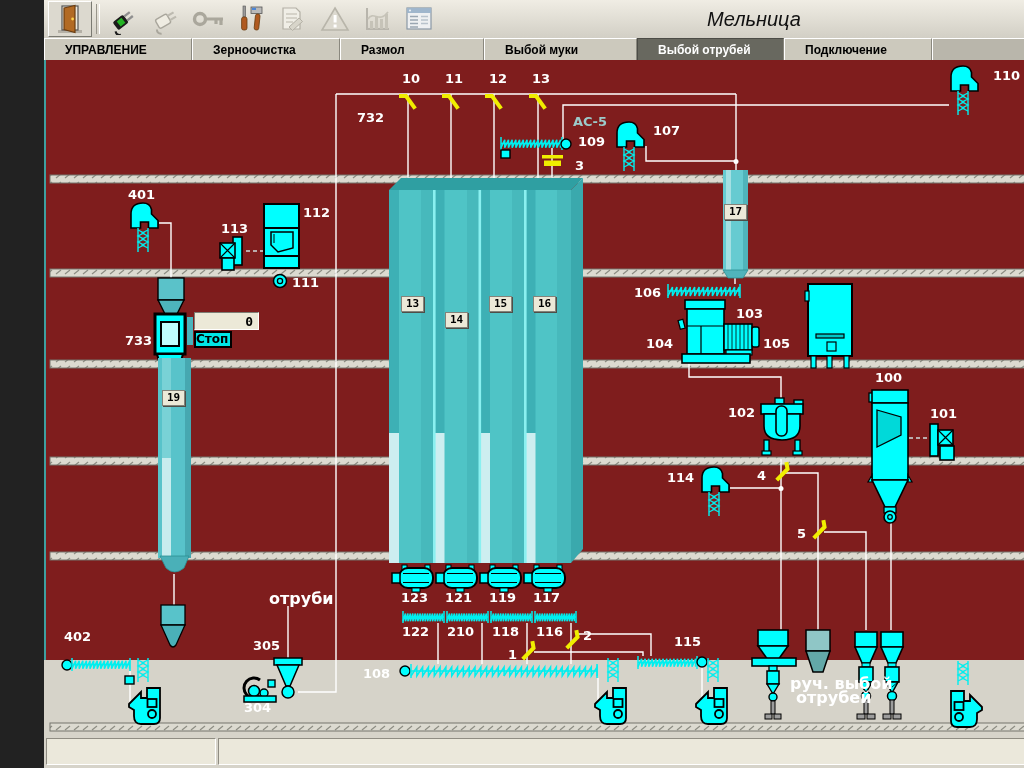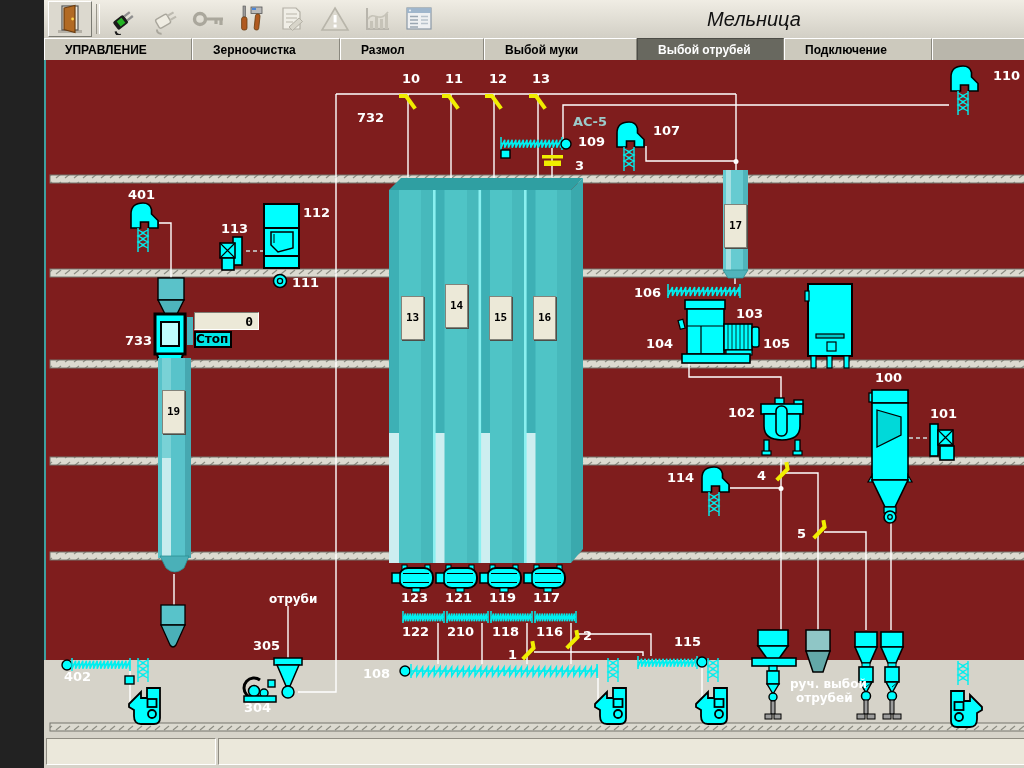--- a/index.html
+++ b/index.html
@@ -14,22 +14,22 @@
   
   .tabbar{position:absolute;top:38px;left:0;right:0;height:22px;background:#a8a59b;display:flex;}
   .tab{height:22px;box-sizing:border-box;padding:4px 0 0 20px;font:bold 12px "Liberation Sans",sans-serif;color:#000;background:#ccc9bd;border-right:1px solid #8a887e;border-top:1px solid #fff;border-left:1px solid #fff;white-space:nowrap;overflow:hidden;}
   .tab.selected{background:#68685f;color:#fff;border-top-color:#4c4c46;border-left-color:#4c4c46;}
   .tab.blank{flex:1;background:#b9b6ab;}
   
   .canvas{position:absolute;top:60px;left:0;width:1024px;height:600px;background:#7f1d1d;box-sizing:border-box;border-right:3px solid #0c4a6e;border-left:2px solid #3f9fa0;}
   .canvas svg{position:absolute;left:0;top:0;}
   .lbl{position:absolute;color:#fff;font:bold 13px "DejaVu Sans",sans-serif;white-space:nowrap;line-height:14px;}
   .lbl.dim{color:#9ccaca;font-weight:bold;}
-  .lbl.small{font-size:12px;}
-  .tag{position:absolute;background:#ece9d8;border:1px solid #83837a;box-shadow:1px 1px 0 #4e4e48;font:bold 11px "DejaVu Sans Mono",monospace;padding:15px 4px;color:#000;line-height:12px;}
+  .lbl.small{font-size:16px;}
+  .tag{position:absolute;background:#ece9d8;border:1px solid #83837a;box-shadow:1px 1px 0 #4e4e48;font:bold 11px "DejaVu Sans Mono",monospace;padding:1px 4px;color:#000;line-height:12px;}
   .counter{position:absolute;left:148px;top:252px;width:58px;height:15px;background:#ece9d8;border:1px solid;border-color:#7d7d74 #fff #fff #7d7d74;text-align:right;font:bold 13px "DejaVu Sans Mono",monospace;padding:1px 5px 0 0;color:#000;}
   .stopbtn{position:absolute;left:148px;top:271px;width:34px;height:13px;background:#00e6e6;border:2px solid #000;font:bold 12px "DejaVu Sans",sans-serif;line-height:13px;color:#000;cursor:pointer;}
   
   .statusbar{position:absolute;bottom:0;left:0;right:0;height:33px;background:#d6d3c9;box-sizing:border-box;padding-top:3px;display:flex;}
   .spanel{background:#ebe8db;border:1px solid;border-color:#8f8c82 #fff #fff #8f8c82;height:27px;box-sizing:border-box;}
   .spanel.l{width:170px;margin-left:2px;}
   .spanel.r{flex:1;margin:0 3px 0 2px;}
 </style>
 </head>
 <body>
@@ -504,21 +504,21 @@
     <span class="lbl" style="left:532px;top:75px">109</span>
     <span class="lbl" style="left:529px;top:99px">3</span>
     <span class="lbl" style="left:607px;top:64px">107</span>
     <span class="lbl" style="left:947px;top:9px">110</span>
     <span class="lbl" style="left:82px;top:128px">401</span>
     <span class="lbl" style="left:175px;top:162px">113</span>
     <span class="lbl" style="left:257px;top:146px">112</span>
     <span class="lbl" style="left:246px;top:216px">111</span>
     <span class="lbl" style="left:79px;top:274px">733</span>
     <span class="tag" style="left:355px;top:236px">13</span>
-    <span class="tag" style="left:399px;top:224px">14</span>
+    <span class="tag" style="left:399px;top:252px">14</span>
     <span class="tag" style="left:443px;top:236px">15</span>
     <span class="tag" style="left:487px;top:236px">16</span>
     <span class="tag" style="left:678px;top:144px">17</span>
     <span class="tag" style="left:116px;top:330px">19</span>
     <span class="lbl" style="left:588px;top:226px">106</span>
     <span class="lbl" style="left:690px;top:247px">103</span>
     <span class="lbl" style="left:600px;top:277px">104</span>
     <span class="lbl" style="left:717px;top:277px">105</span>
     <span class="lbl" style="left:682px;top:346px">102</span>
     <span class="lbl" style="left:829px;top:311px">100</span>
@@ -531,21 +531,21 @@
     <span class="lbl" style="left:443px;top:531px">119</span>
     <span class="lbl" style="left:487px;top:531px">117</span>
     <span class="lbl" style="left:356px;top:565px">122</span>
     <span class="lbl" style="left:401px;top:565px">210</span>
     <span class="lbl" style="left:446px;top:565px">118</span>
     <span class="lbl" style="left:490px;top:565px">116</span>
     <span class="lbl" style="left:462px;top:588px">1</span>
     <span class="lbl" style="left:537px;top:569px">2</span>
     <span class="lbl" style="left:317px;top:607px">108</span>
     <span class="lbl" style="left:628px;top:575px">115</span>
-    <span class="lbl" style="left:18px;top:610px">402</span>
+    <span class="lbl" style="left:18px;top:570px">402</span>
     <span class="lbl small" style="left:223px;top:532px">отруби</span>
     <span class="lbl" style="left:207px;top:579px">305</span>
     <span class="lbl" style="left:198px;top:641px">304</span>
     <span class="lbl small" style="left:744px;top:617px">руч. выбой</span>
     <span class="lbl small" style="left:750px;top:631px">отрубей</span>
 
     <div class="counter">0</div>
     <div class="stopbtn">Стоп</div>
   </div>
 

